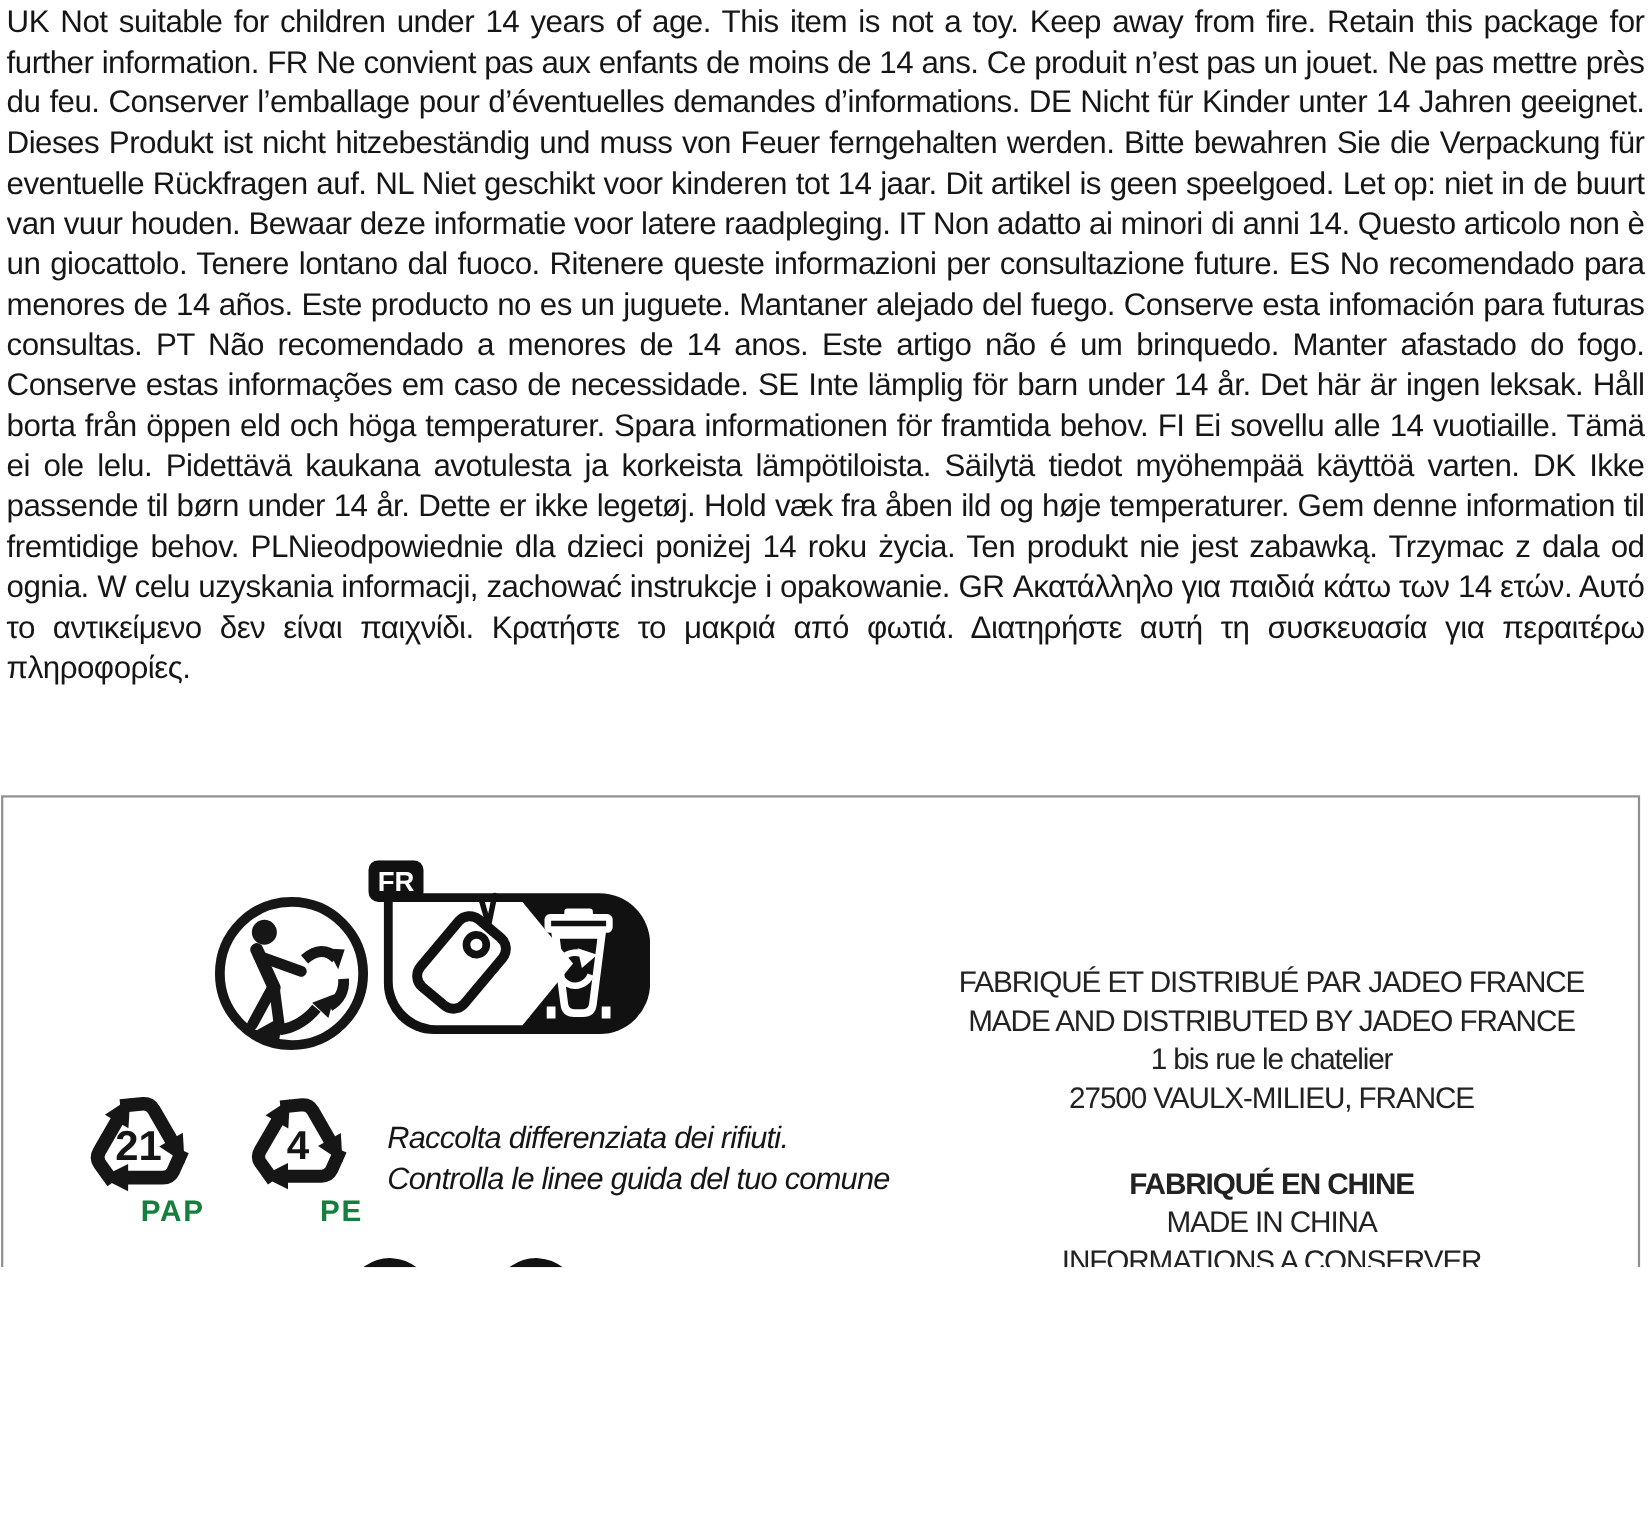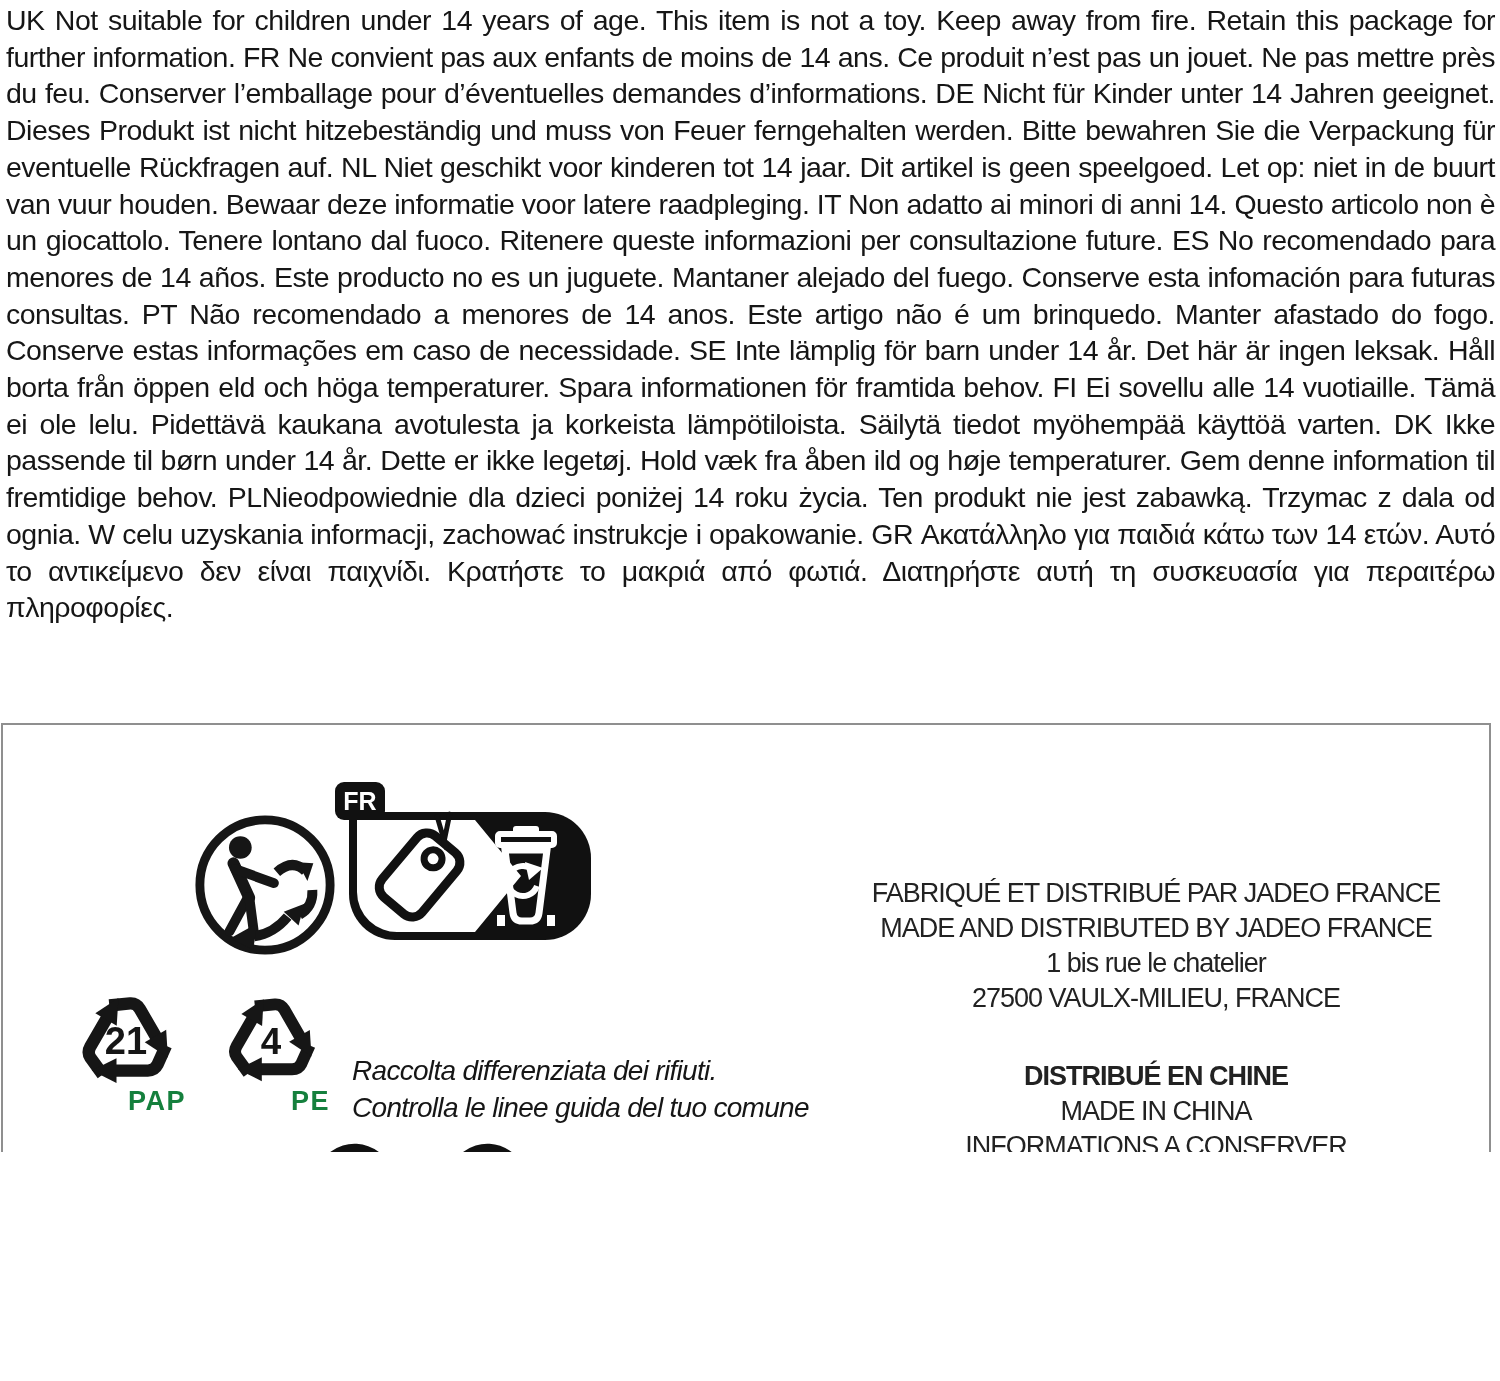--- a/index.html
+++ b/index.html
@@ -17,21 +17,21 @@
   .info-box{
     left:1px;top:723px;width:1490px;height:654px;
     border:2px solid #8f8f8f;box-sizing:border-box;background:#fff;
   }
   .symbol-col{text-align:right;}
   .material-label{
     font-weight:bold;font-size:27px;letter-spacing:1.5px;color:#15803d;margin-top:0px;
   }
   .sorting-note{
     left:352px;top:1016px;font-style:italic;font-size:28px;line-height:37px;
-    letter-spacing:-0.7px;color:#161616;white-space:nowrap;margin-top:36px;
+    letter-spacing:-0.7px;color:#161616;white-space:nowrap;
   }
   .mfr{
     left:846px;top:876px;width:620px;text-align:center;
     font-size:27px;line-height:35px;letter-spacing:-1px;color:#222;
   }
   .origin{
     left:846px;top:1059px;width:620px;text-align:center;
     font-size:27px;line-height:35px;letter-spacing:-1px;color:#222;
   }
   .bold-line{font-weight:bold;}
@@ -135,18 +135,18 @@
   </svg>
 
   <div class="abs mfr">
     <div>FABRIQUÉ ET DISTRIBUÉ PAR JADEO FRANCE</div>
     <div>MADE AND DISTRIBUTED BY JADEO FRANCE</div>
     <div>1 bis rue le chatelier</div>
     <div>27500 VAULX-MILIEU, FRANCE</div>
   </div>
 
   <div class="abs origin">
-    <div class="bold-line">DISTRIBUÉ EN CHINE</div>
+    <div class="bold-line">FABRIQUÉ EN CHINE</div>
     <div>MADE IN CHINA</div>
     <div>INFORMATIONS A CONSERVER</div>
   </div>
 
 </div>
 
 </body></html>

